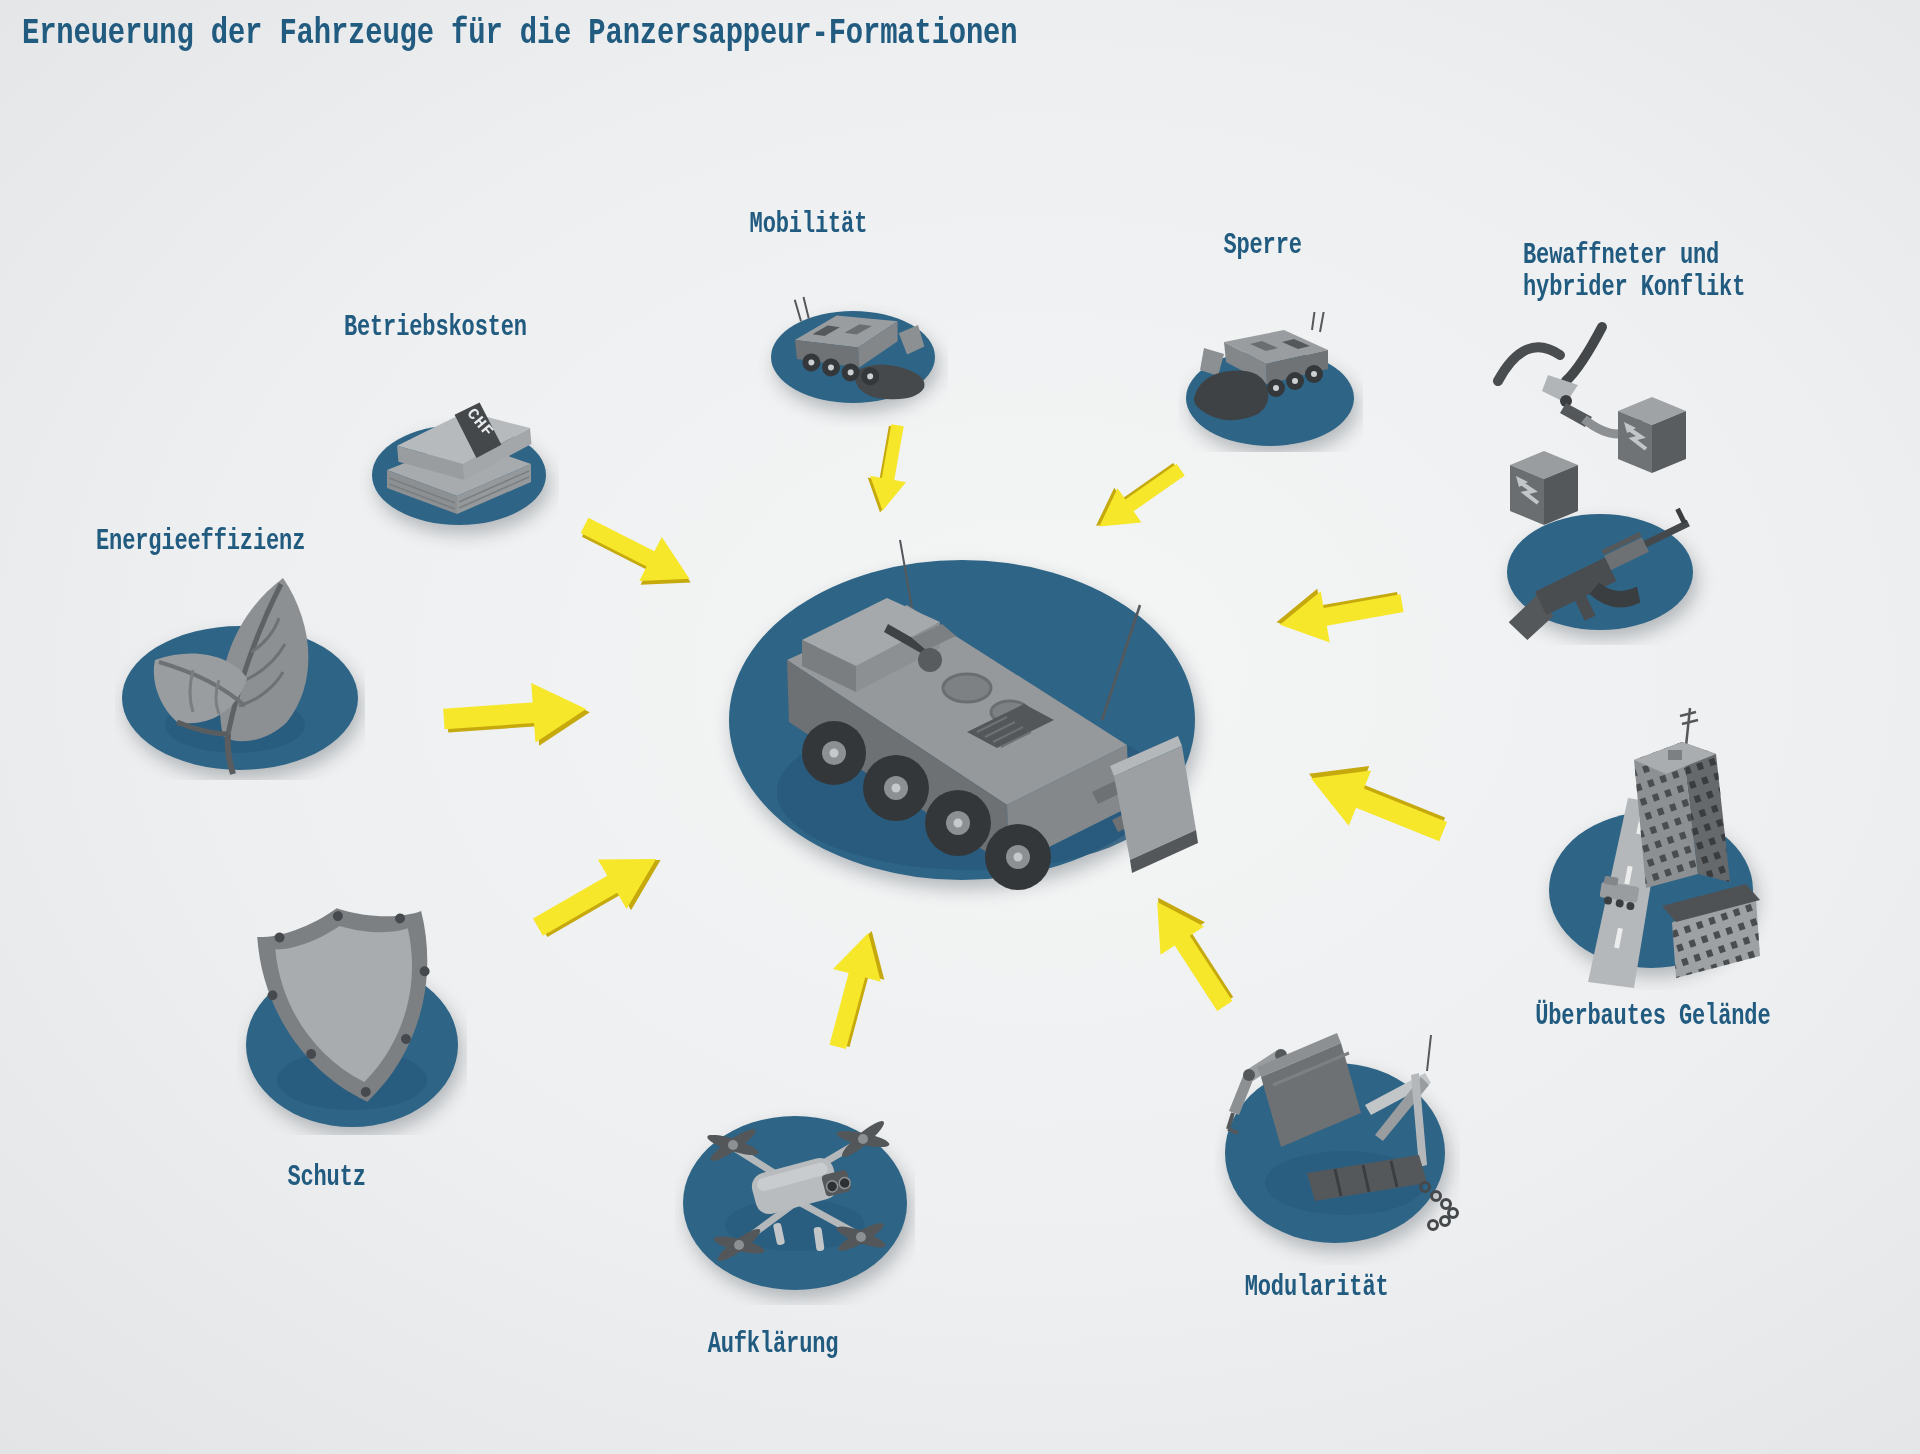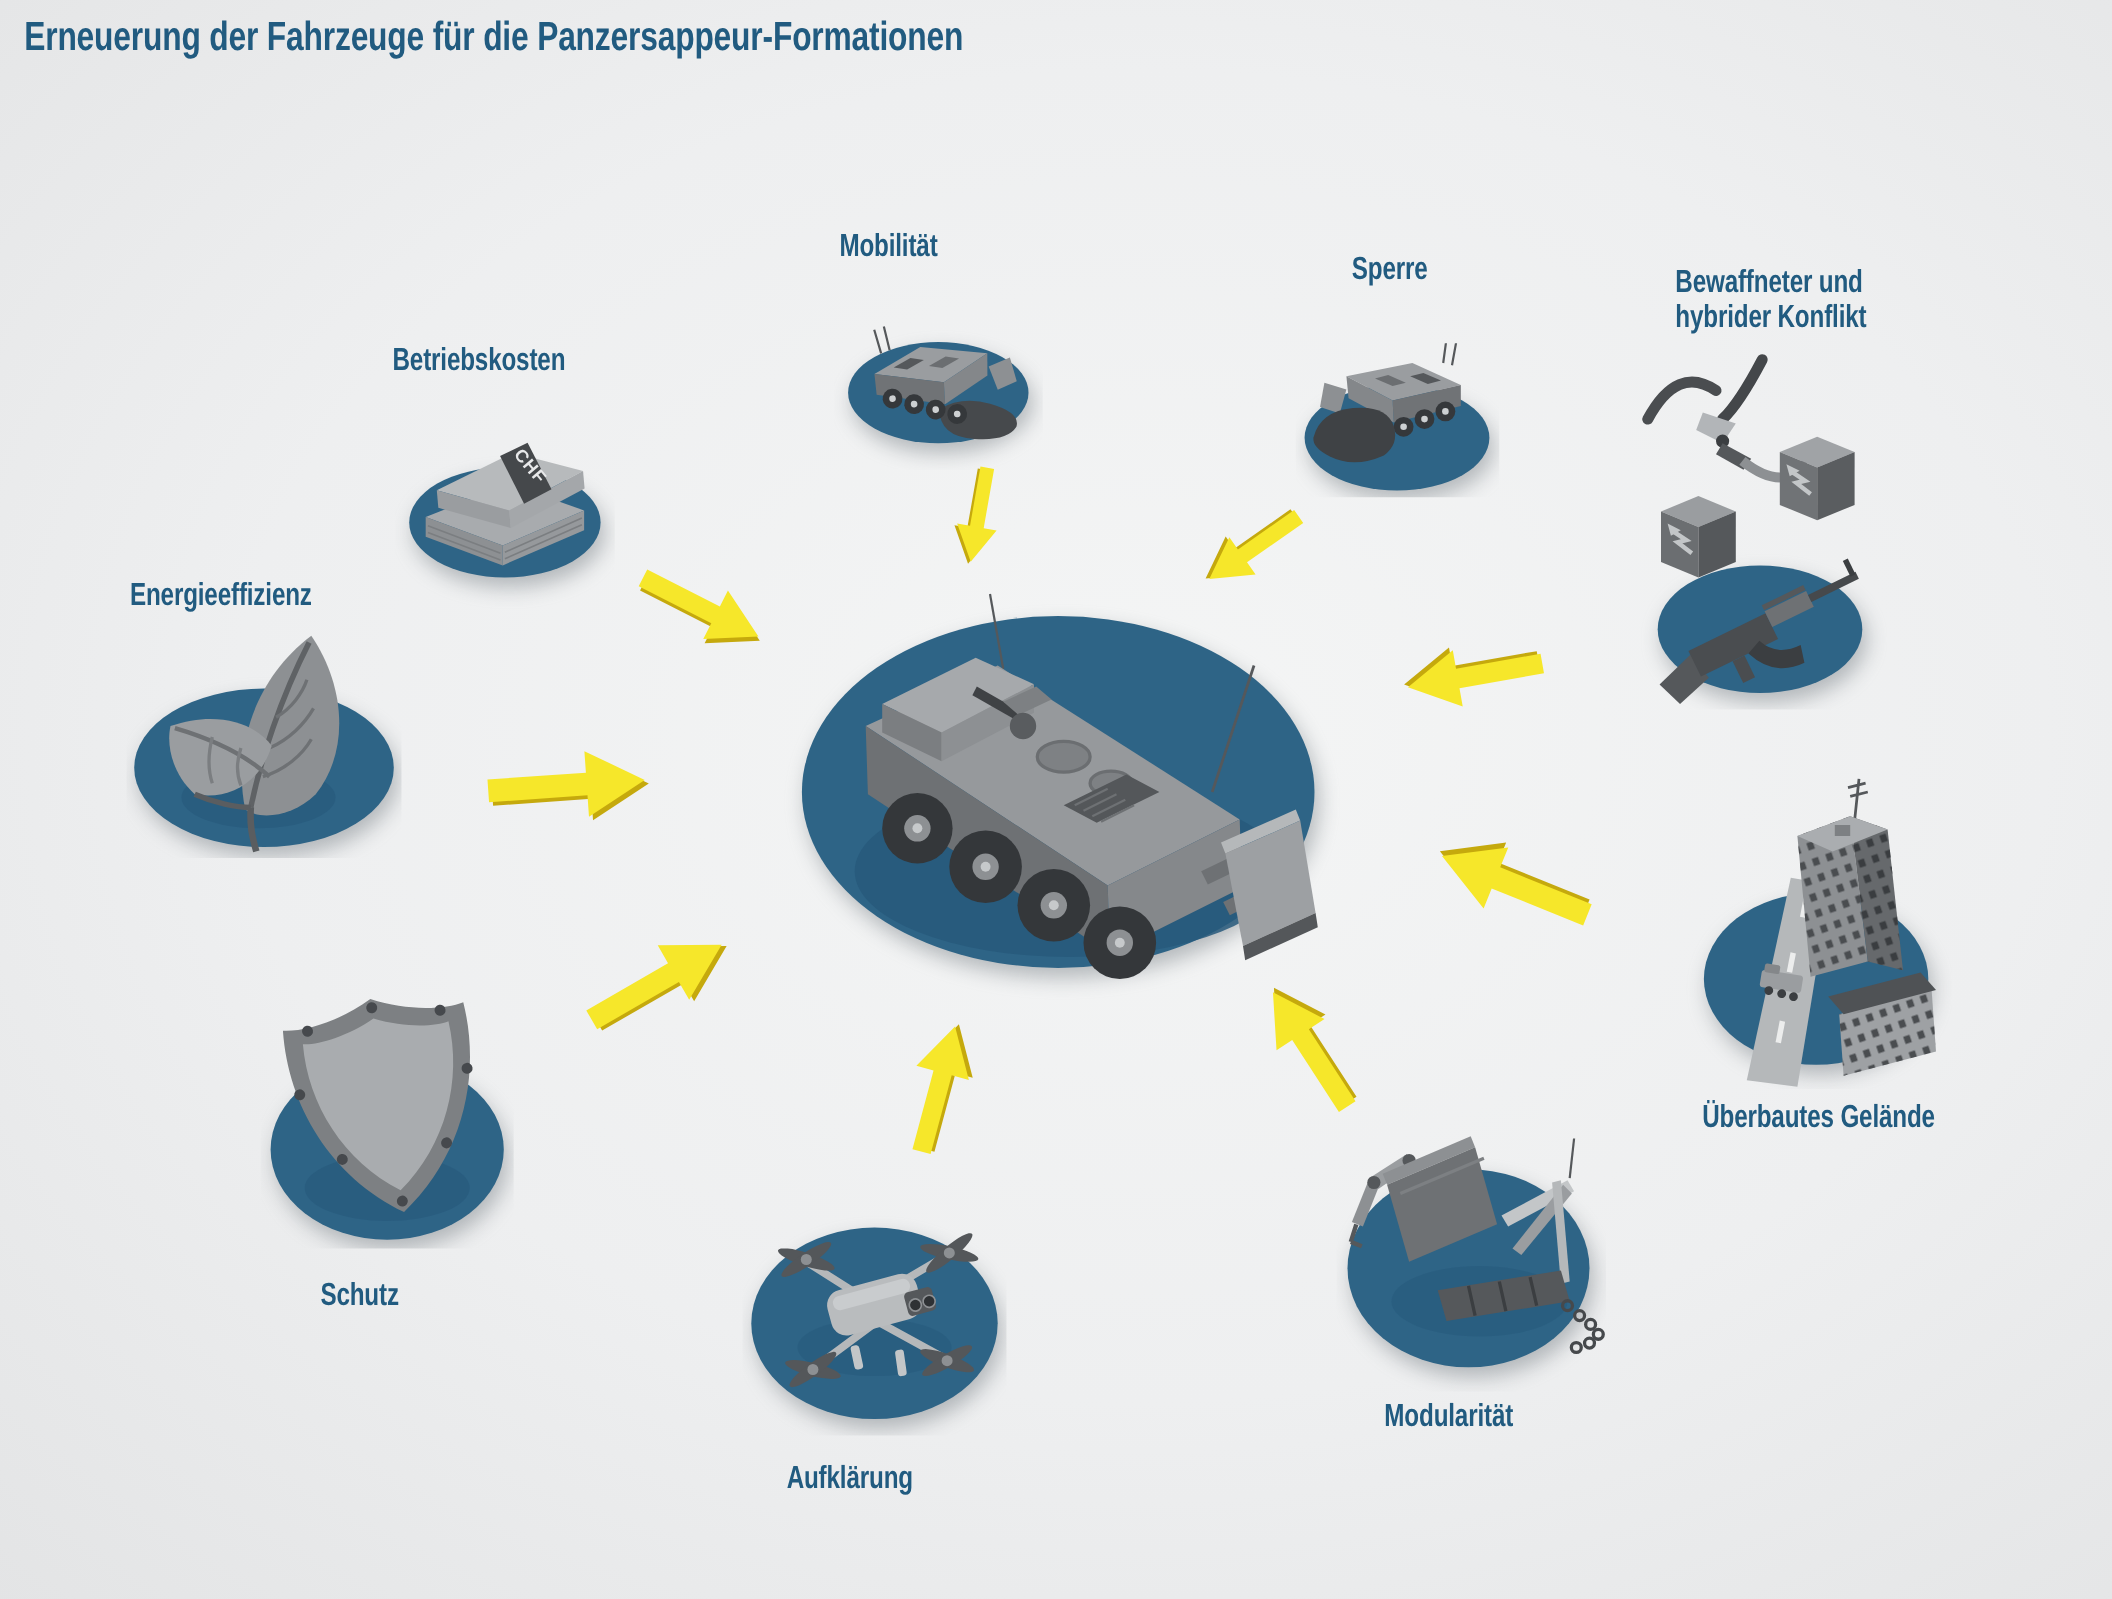--- a/index.html
+++ b/index.html
@@ -1,19 +1,19 @@
 <!DOCTYPE html>
 <html><head>
 <meta charset="utf-8">
 <style>
   html,body{margin:0;padding:0;background:#dfe0e1;}
   .stage{
     position:relative;width:1920px;height:1454px;overflow:hidden;
     background: radial-gradient(1500px 1100px at 54% 46%, #f4f5f5 0%, #eeeff0 55%, #e3e4e5 100%);
-    font-family:Liberation Sans, sans-serif;
+    font-family:Liberation Mono, monospace;
   }
   .title{
     position:absolute;left:22px;top:12px;font-size:37px;font-weight:bold;color:#215b80;
     transform:scaleX(0.78);transform-origin:left top;white-space:nowrap;letter-spacing:-0.2px;
   }
   .label{position:absolute;width:0;display:flex;justify-content:center;}
   .label>span{
     white-space:nowrap;font-weight:bold;font-size:29px;color:#215b80;line-height:31px;
     transform:scaleX(0.76);letter-spacing:-0.2px;
   }

